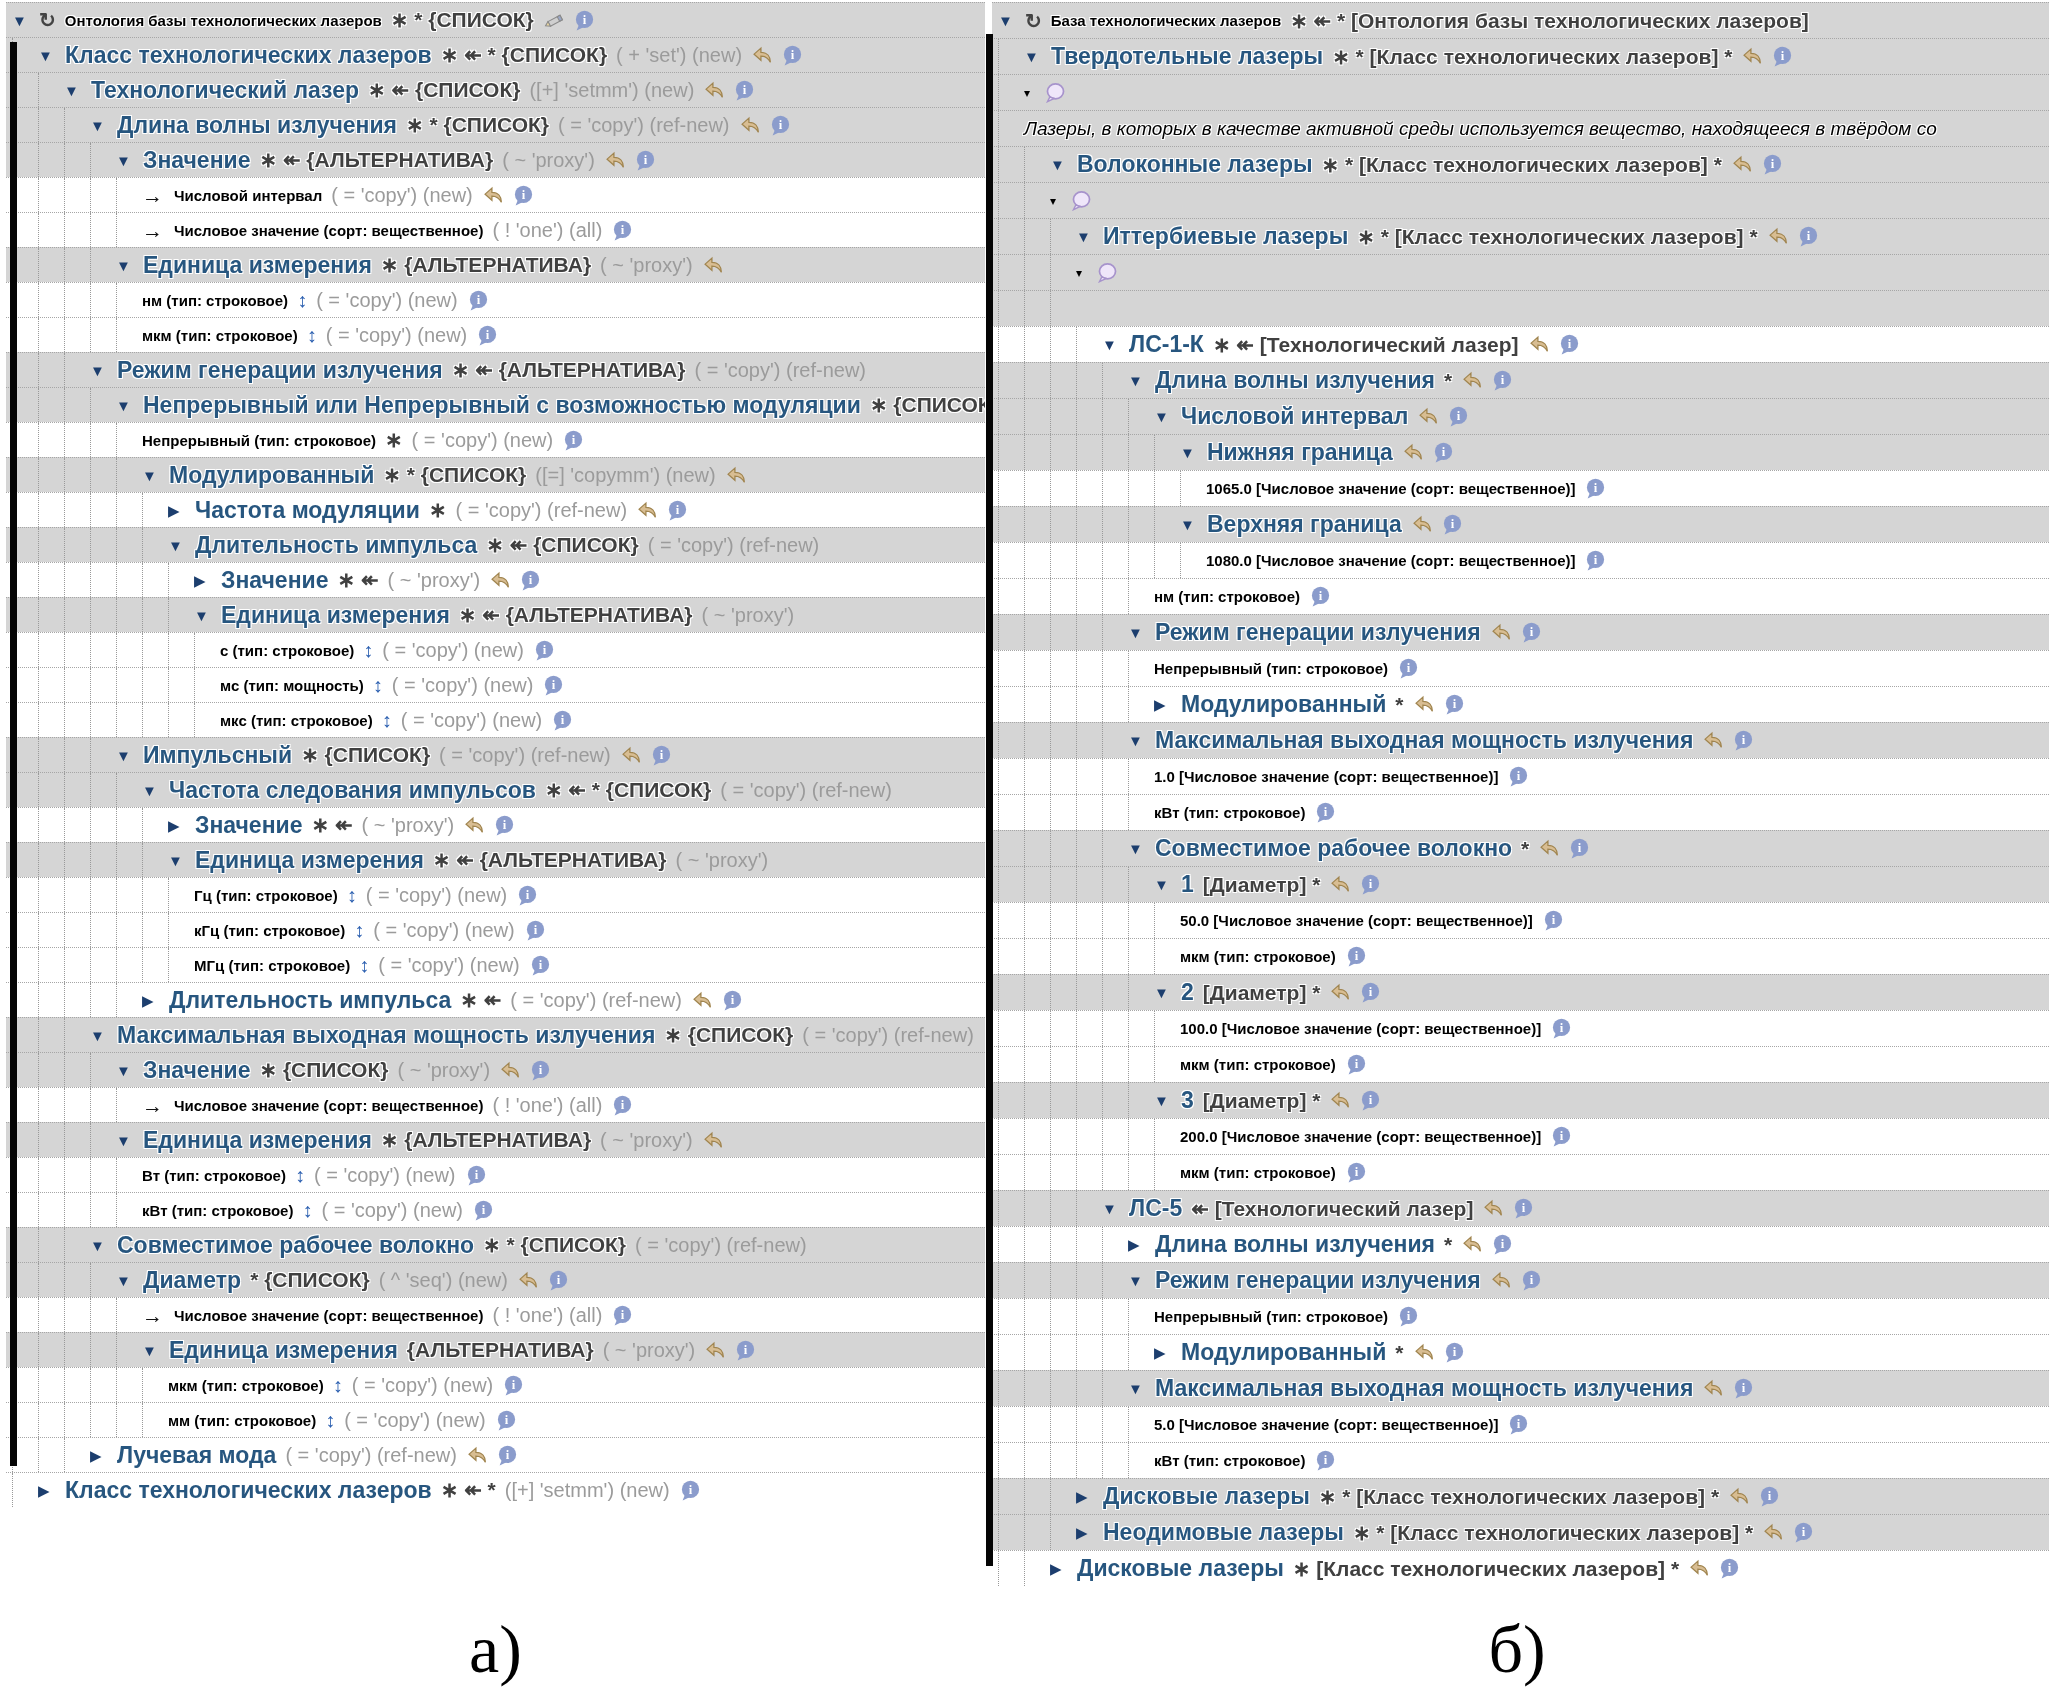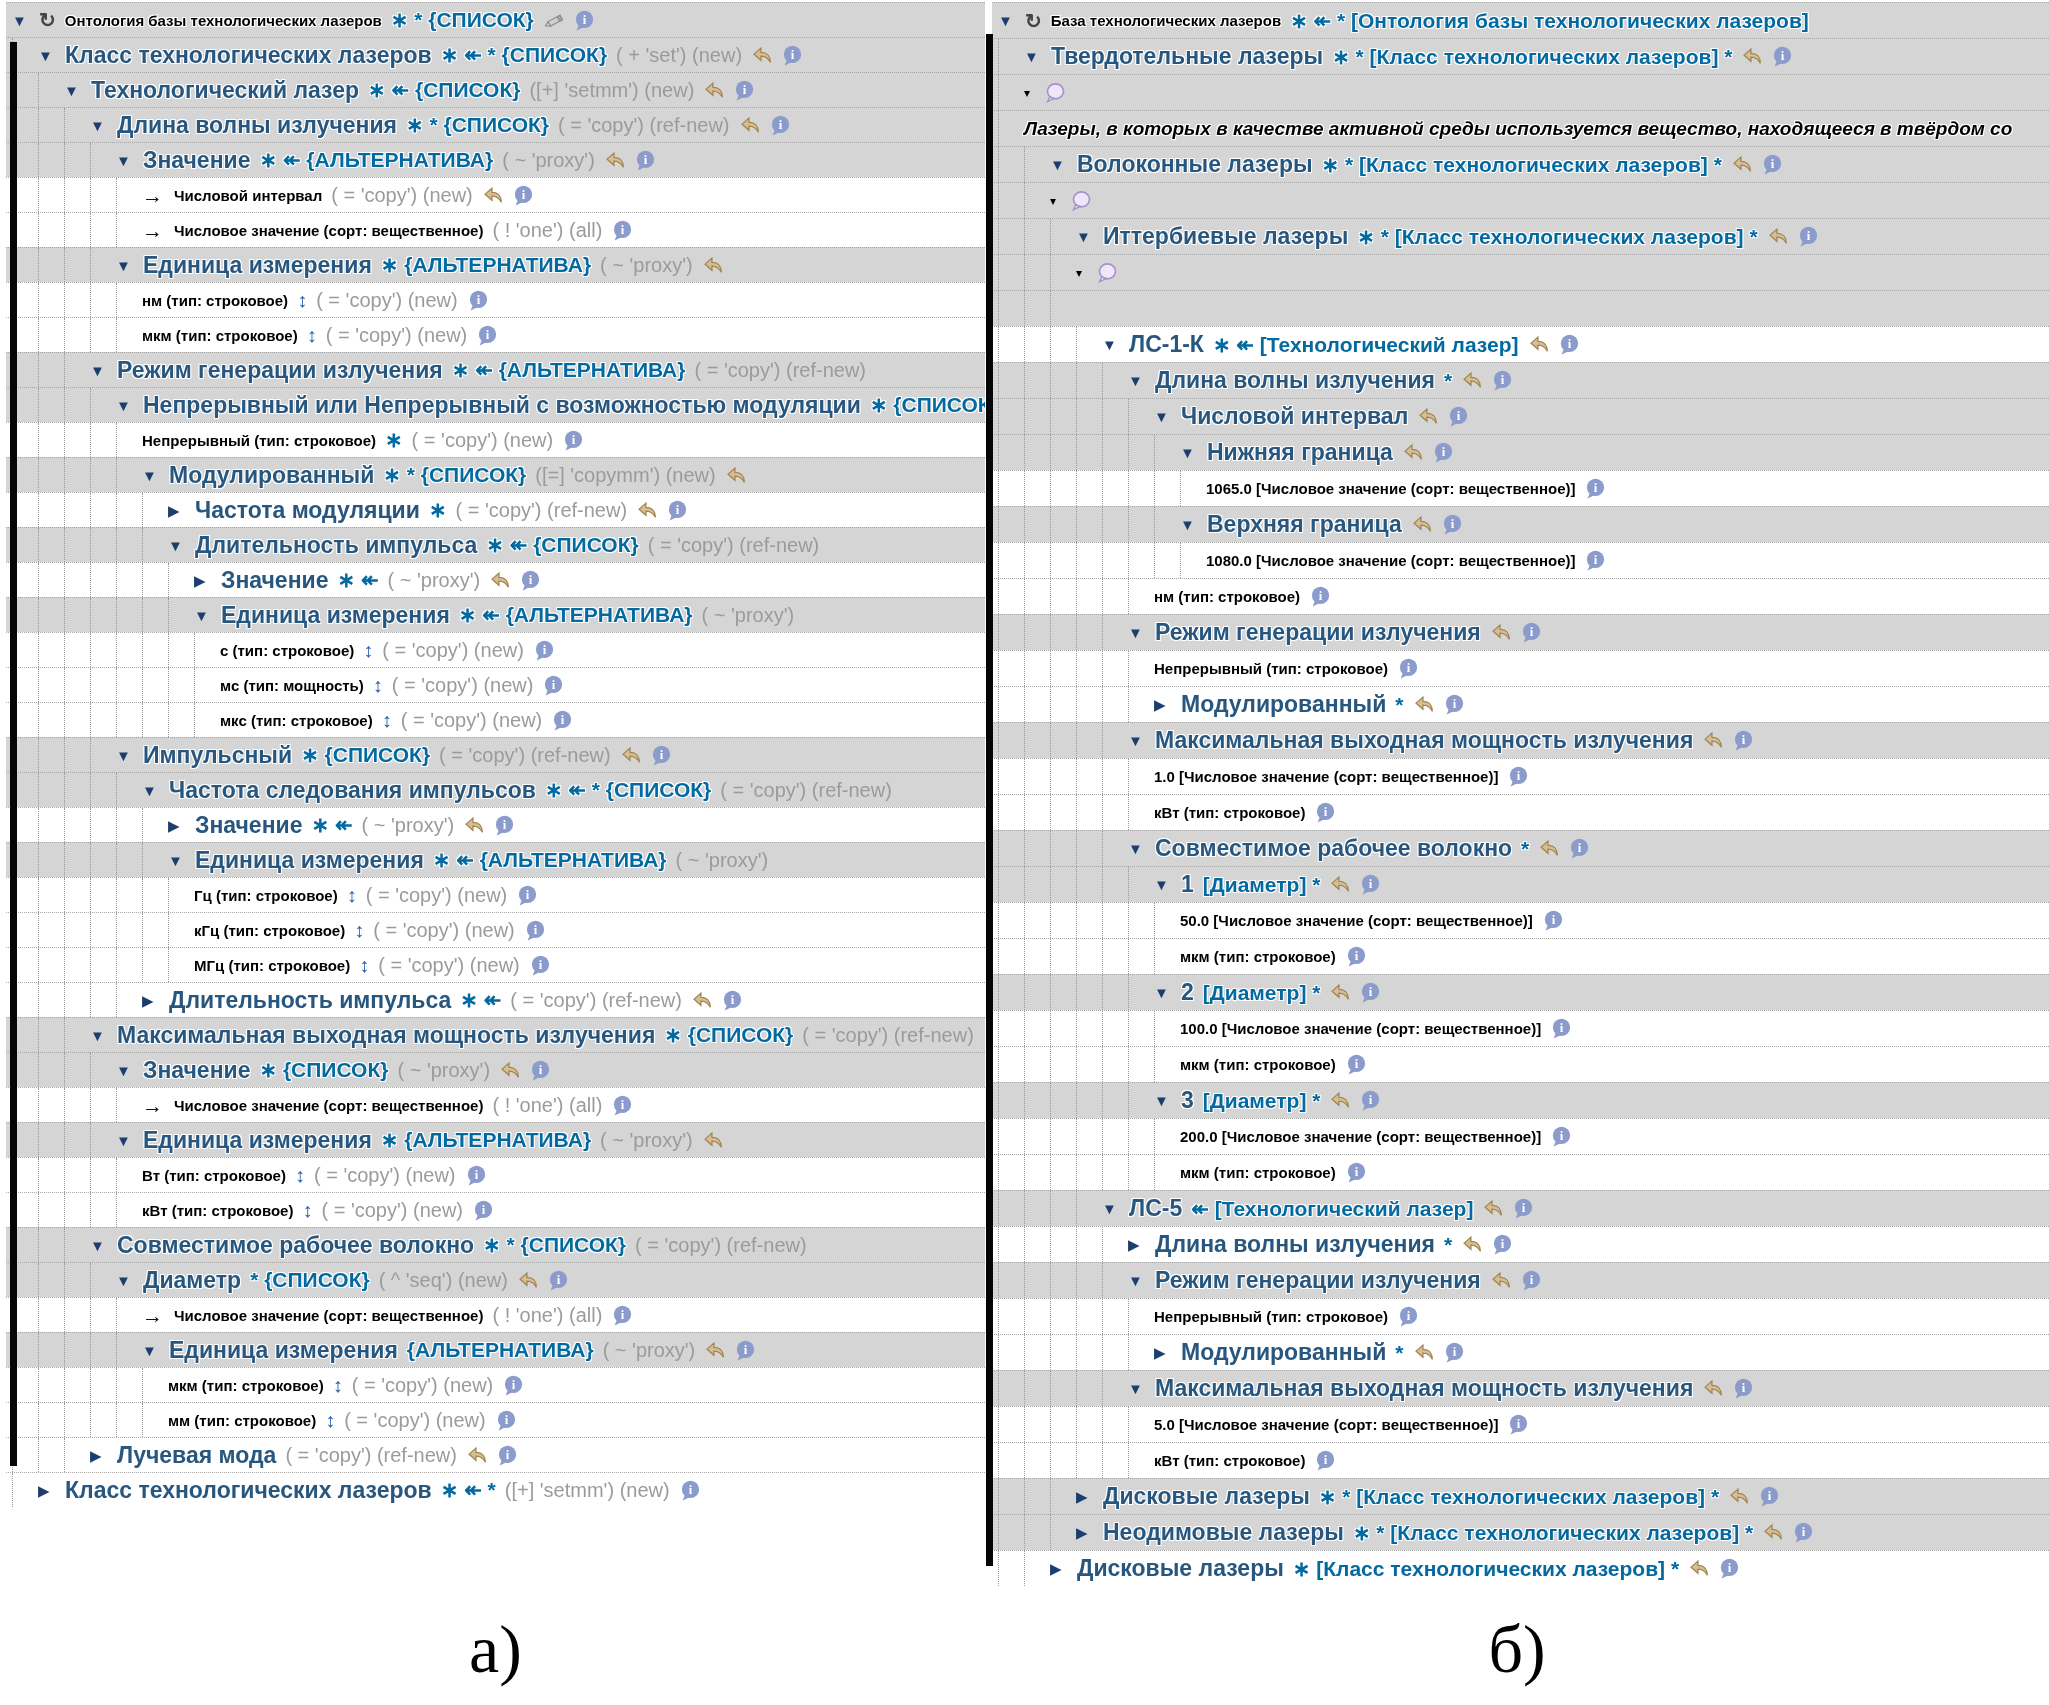--- a/index.html
+++ b/index.html
@@ -26,22 +26,22 @@
   .bg-w{background:#ffffff;}
 
   .guide{flex:0 0 25px;align-self:stretch;border-left:1px dotted #999;}
   .tog{flex:0 0 auto;width:27px;font-size:15px;color:#1c3e6e;line-height:1;}
   .tog-arrow{color:#111;font-size:21px;font-weight:bold;width:32px;}
   .tog-mini{color:#000;font-size:12px;width:20px;}
   .refresh{font-size:20px;color:#444;margin:0 9px 0 0;font-weight:bold;}
 
   .t-link{color:#27567f;font-weight:bold;font-size:23px;margin-right:9px;}
   .t-plain{color:#000;font-weight:bold;font-size:15px;margin-right:9px;}
-  .t-comment{color:#000;font-weight:bold;font-style:italic;font-size:19px;}
-  .marks{color:#0369a1;font-weight:bold;font-size:21px;margin-right:9px;}
+  .t-comment{color:#000;font-weight:normal;font-style:italic;font-size:19px;}
+  .marks{color:#404040;font-weight:bold;font-size:21px;margin-right:9px;}
   .meta{color:#9b9b9b;font-size:20px;margin-right:9px;}
   .updown{color:#2b5fb0;font-weight:bold;font-size:20px;margin-right:9px;}
   .bg-g .t-link,.bg-g .t-plain,.bg-g .marks,.bg-g .t-comment{
     text-shadow:1px 1px 0 #fff,-1px -1px 0 #fff,1px -1px 0 #fff,-1px 1px 0 #fff;
   }
 
   .ic{display:inline-flex;flex:0 0 auto;width:23px;height:21px;margin-right:7px;align-items:center;}
   .ic svg{width:100%;height:100%;}
 
   .caption{

